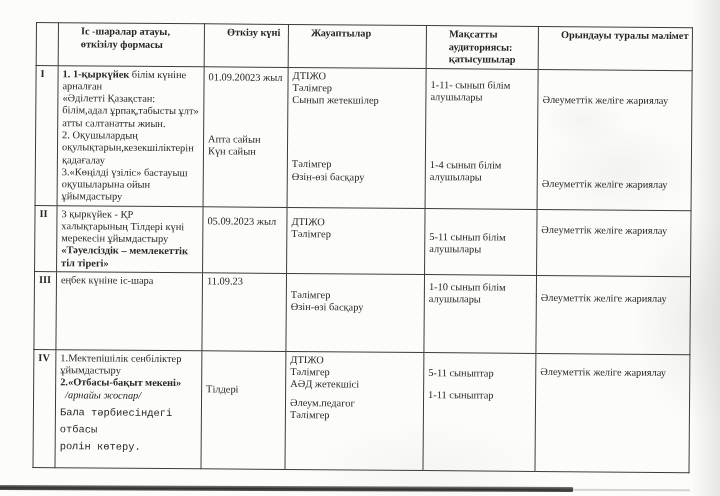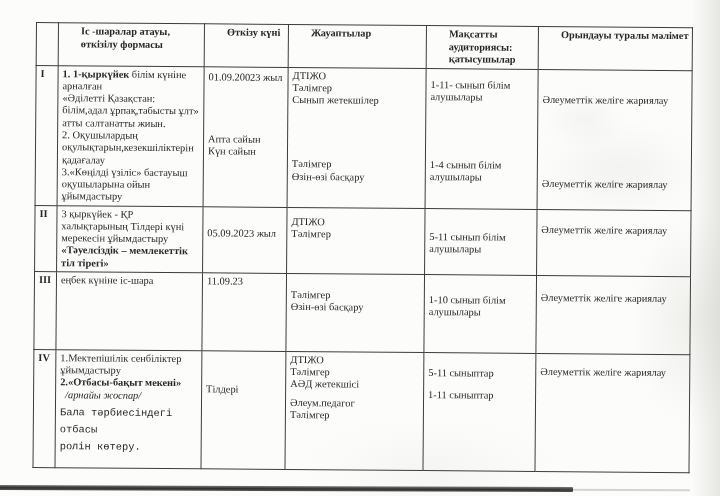--- a/index.html
+++ b/index.html
@@ -117,21 +117,21 @@
 
         <tr style="height:65px">
           <td class="numcell">II</td>
           <td>
               <div class="pre"><span>3 қыркүйек  - ҚР
 халықтарының Тілдері күні
 мерекесін ұйымдастыру
 </span><span class="b">«Тәуелсіздік – мемлекеттік тіл тірегі»</span></div>
             </td>
           <td>
-            <div class="blk" style="margin-top:18px">05.09.2023 жыл</div>
+            <div class="blk" style="margin-top:6px">05.09.2023 жыл</div>
           </td>
           <td>
             <div class="blk" style="margin-top:6px">ДТІЖО
 Тәлімгер</div>
           </td>
           <td>
             <div class="blk" style="margin-top:20px">5-11 сынып білім
 алушылары</div>
           </td>
           <td>
@@ -145,21 +145,21 @@
               <div class="pre">еңбек күніне іс-шара</div>
             </td>
           <td>
             <div class="blk">11.09.23</div>
           </td>
           <td>
             <div class="blk" style="margin-top:13px">Тәлімгер
 Өзін-өзі басқару</div>
           </td>
           <td>
-            <div class="blk" style="margin-top:17px">1-10 сынып  білім
+            <div class="blk" style="margin-top:4px">1-10 сынып  білім
 алушылары</div>
           </td>
           <td>
             <div class="blk" style="margin-top:14px">Әлеуметтік желіге жариялау</div>
           </td>
         </tr>
 
         <tr style="height:118px">
           <td class="numcell">IV</td>
           <td>

